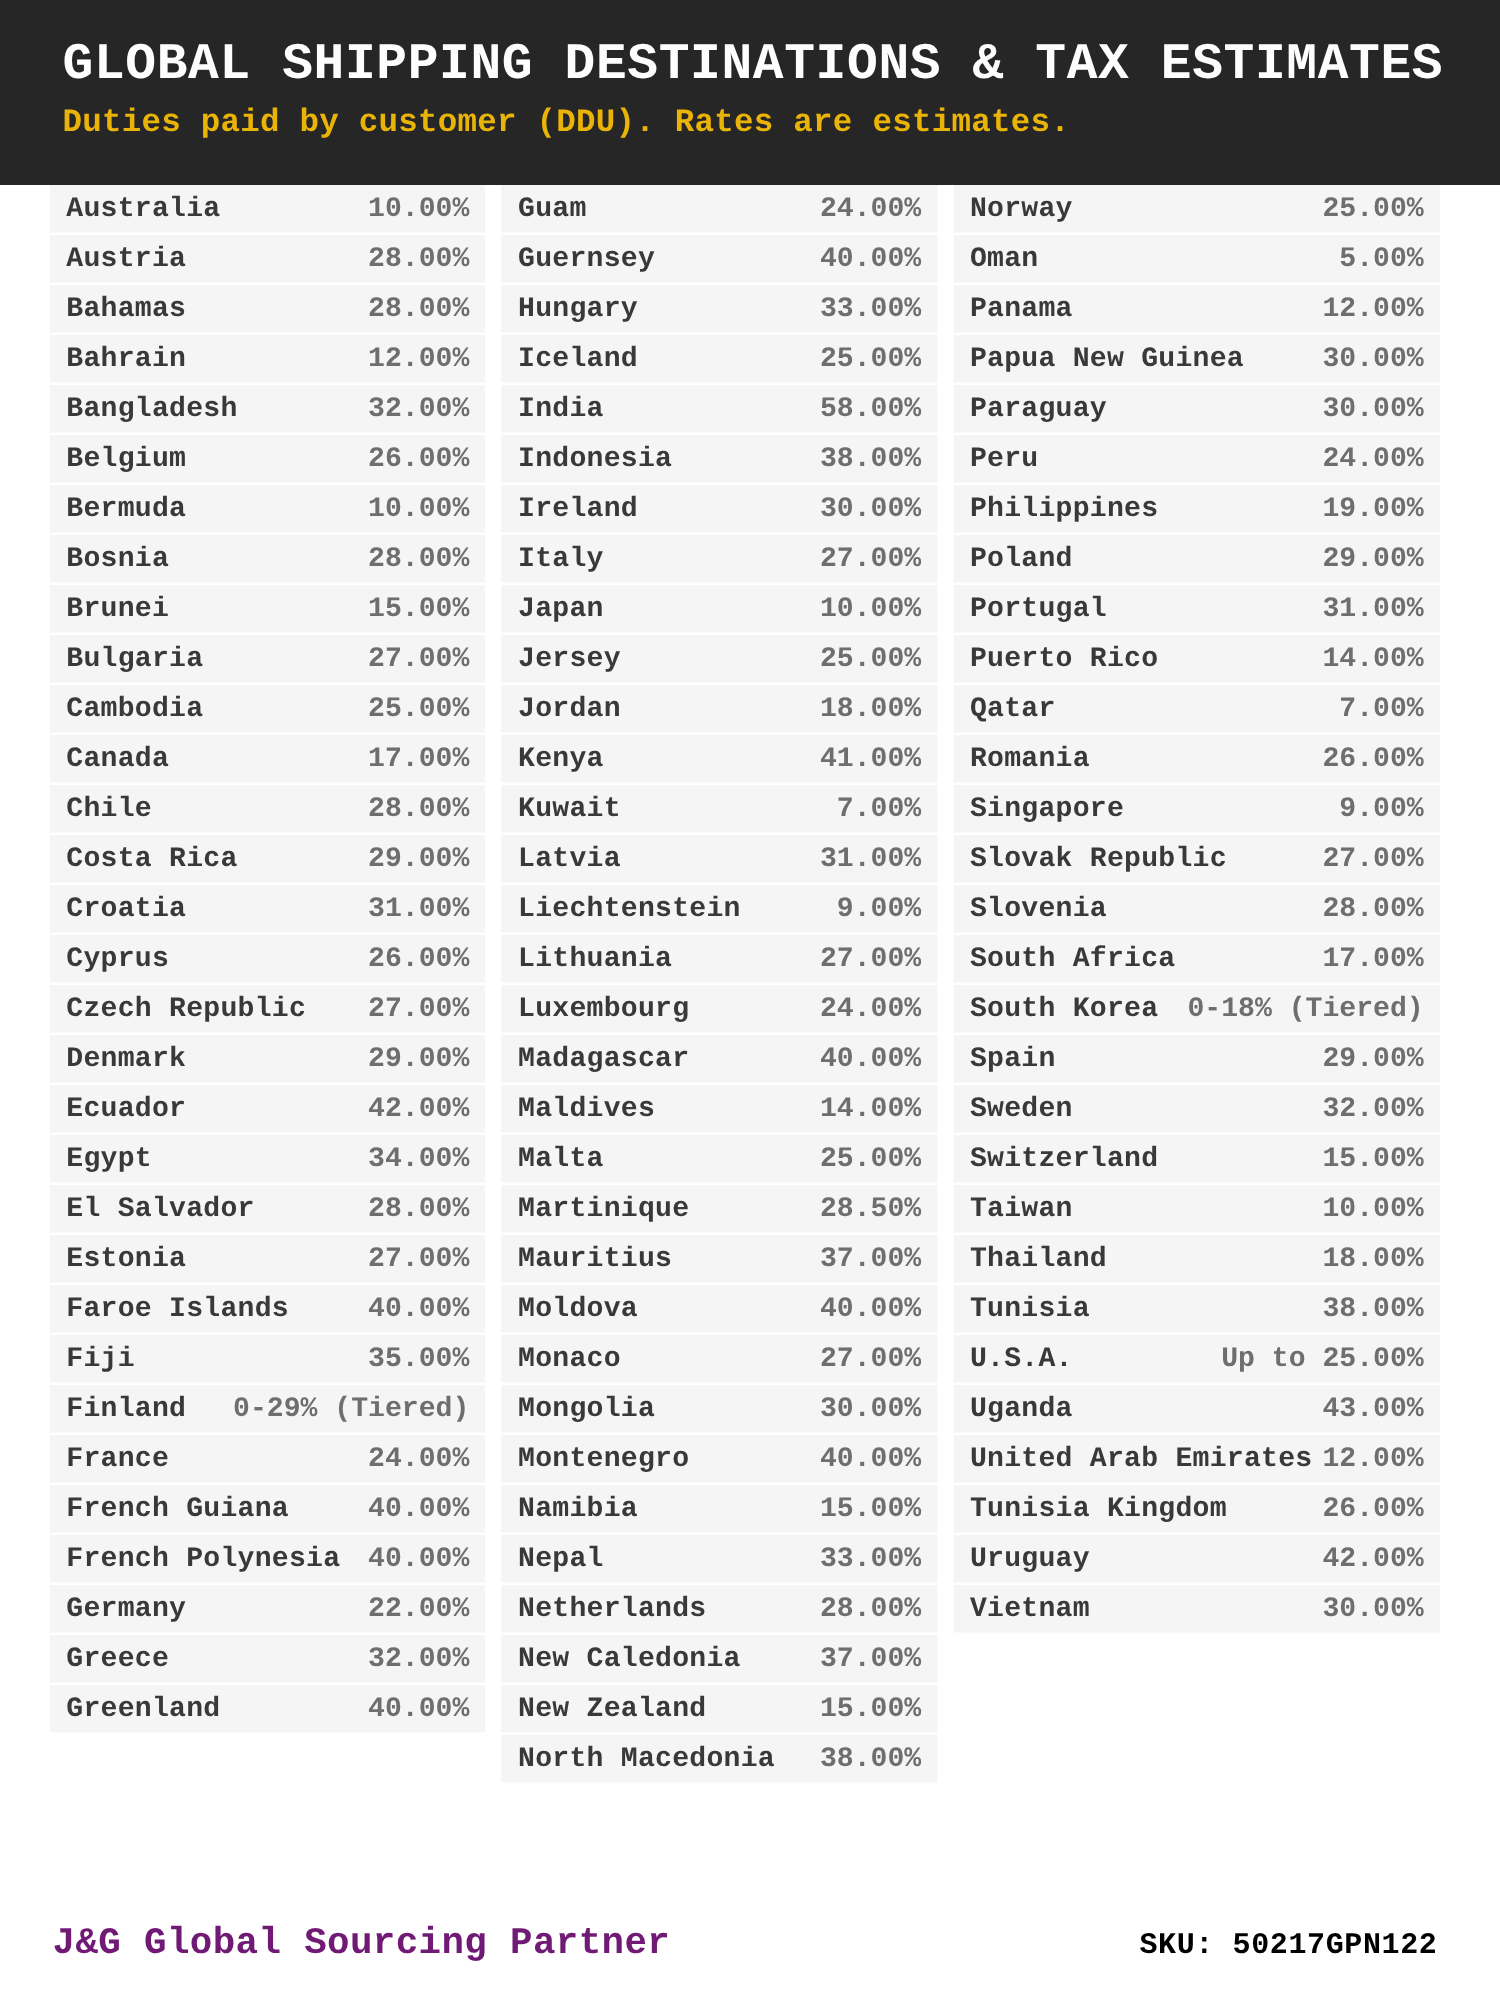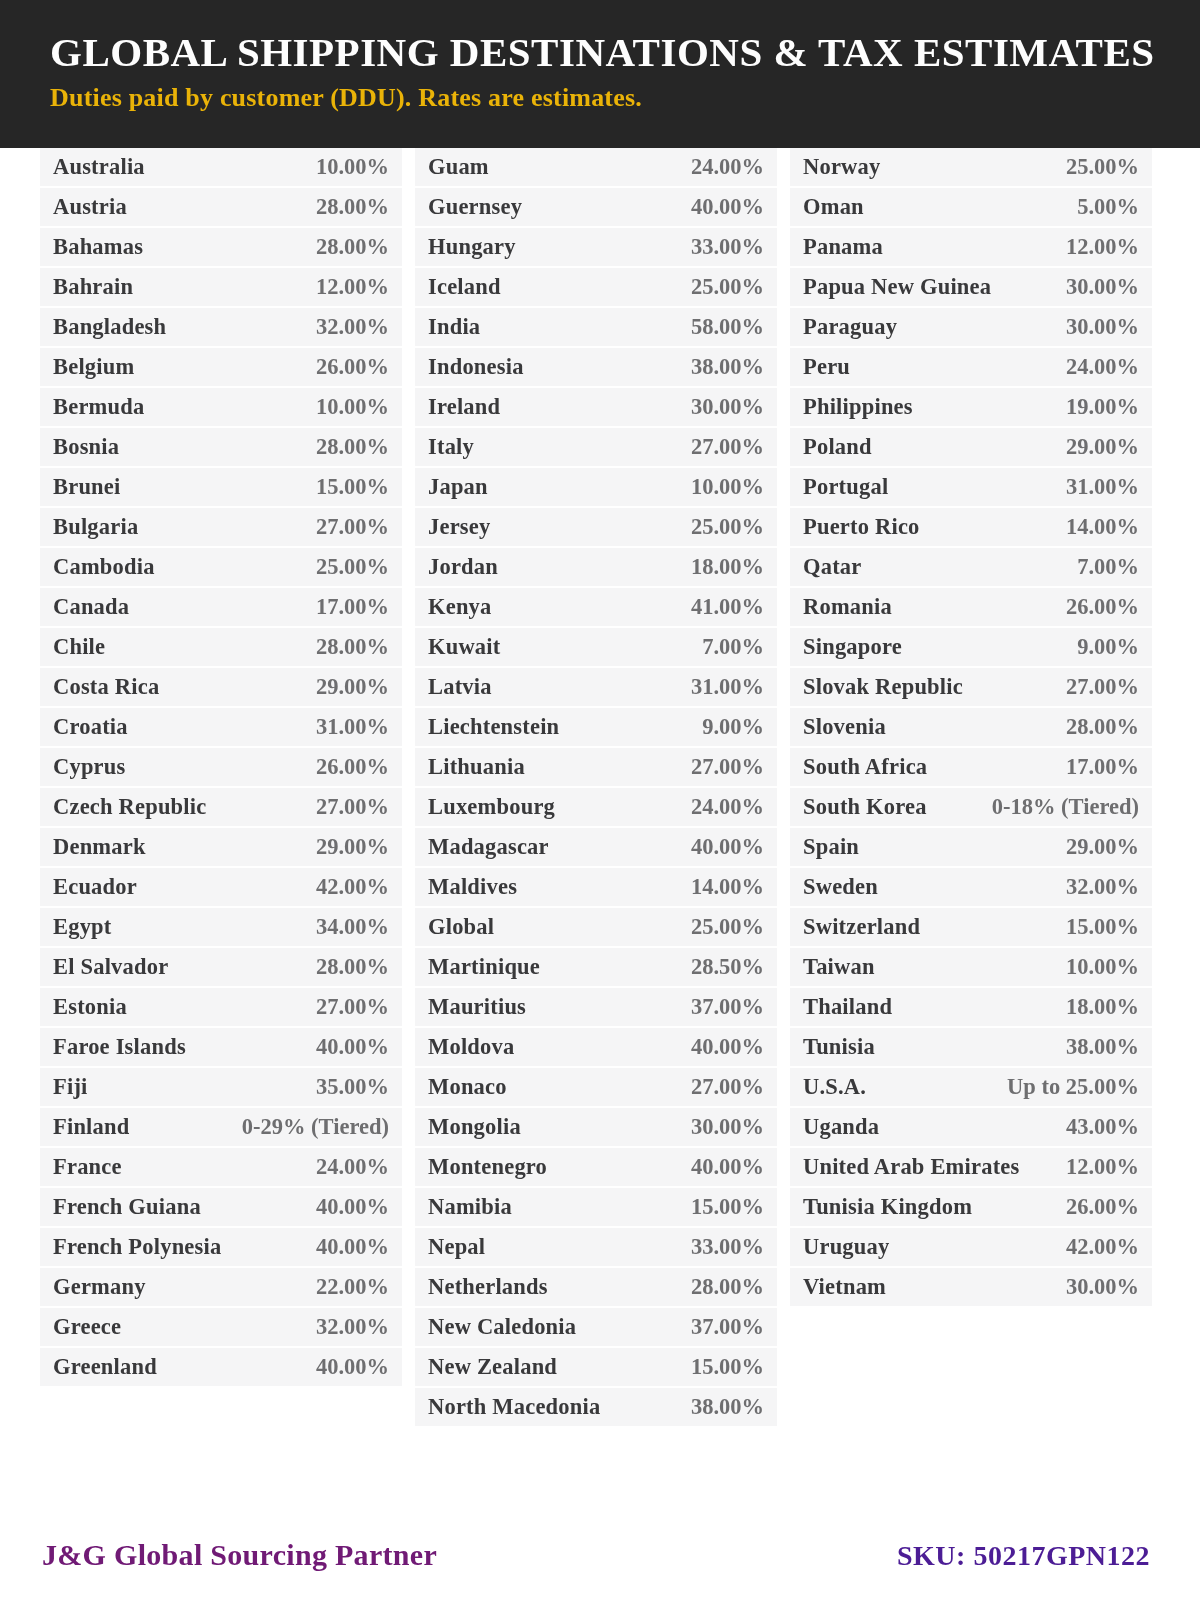--- a/index.html
+++ b/index.html
@@ -1,21 +1,21 @@
 <!DOCTYPE html>
 <html><head>
 <meta charset="utf-8">
 <style>
   * { margin:0; padding:0; box-sizing:border-box; }
   html,body { background:#ffffff; }
   .page {
     position:relative;
     width:1200px; height:1600px;
     background:#ffffff;
-    font-family:Liberation Serif, serif;
+    font-family:Liberation Mono, monospace;
     overflow:hidden;
   }
   
   .banner {
     height:148px;
     background:#262626;
     padding:30px 50px 0 50px;
   }
   .banner h1 {
     color:#fdfdfd;
@@ -70,23 +70,23 @@
     justify-content:space-between;
     align-items:baseline;
   }
   .brand {
     font-size:30px;
     font-weight:700;
     color:#701a75;
     letter-spacing:0.3px;
   }
   .sku {
-    font-size:28px;
+    font-size:24px;
     font-weight:700;
-    color:#4c1d95;
+    color:#000000;
     letter-spacing:0.5px;
   }
 </style>
 </head>
 <body>
 
 <div class="page">
 
   <header class="banner">
     <h1>GLOBAL SHIPPING DESTINATIONS &amp; TAX ESTIMATES</h1>
@@ -341,21 +341,21 @@
     <span class="country">Madagascar</span>
     <span class="rate">40.00%</span>
   </div>
 
   <div class="row">
     <span class="country">Maldives</span>
     <span class="rate">14.00%</span>
   </div>
 
   <div class="row">
-    <span class="country">Global</span>
+    <span class="country">Malta</span>
     <span class="rate">25.00%</span>
   </div>
 
   <div class="row">
     <span class="country">Martinique</span>
     <span class="rate">28.50%</span>
   </div>
 
   <div class="row">
     <span class="country">Mauritius</span>

